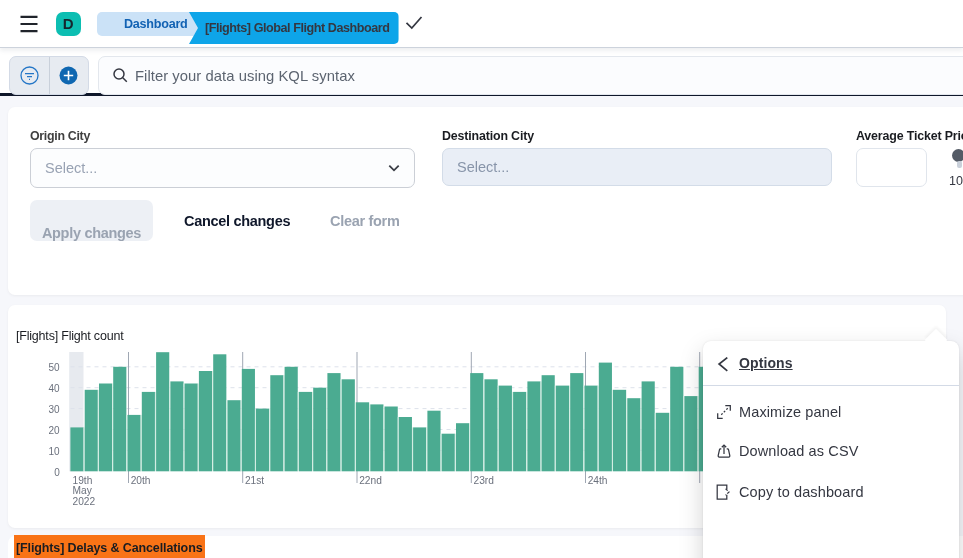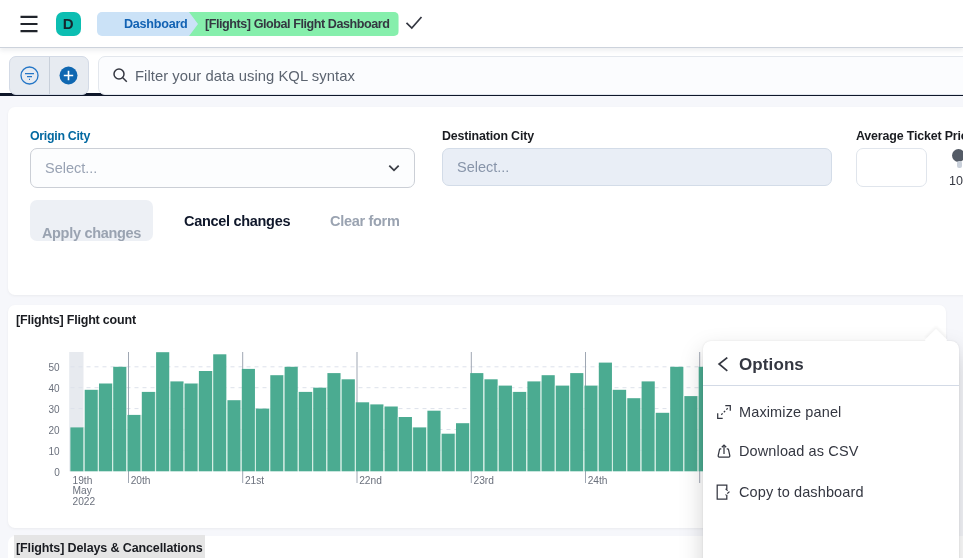--- a/index.html
+++ b/index.html
@@ -10,21 +10,21 @@
 <div class="abs" style="left:0;top:0;width:963px;height:48px;background:#fff;border-bottom:1px solid #CDD3DC;box-shadow:0 3px 4px rgba(100,110,130,0.10);z-index:5;">
   <div class="abs" style="left:19px;top:14px;"><svg width="20" height="20" viewBox="0 0 20 20">
         <g stroke="#20242b" stroke-width="2.2">
           <path d="M1.5 2.8h17M1.5 10h17M1.5 17.2h17"></path>
         </g>
       </svg></div>
   <div class="abs" style="left:56px;top:12px;width:24.5px;height:24px;border-radius:7px;background:#0CBEB2;color:#16262e;font-weight:700;font-size:15px;text-align:center;line-height:24px;">D</div>
   <div class="abs" style="left:97px;top:12px;height:24px;background:#CBE2F7;clip-path:polygon(0 0, calc(100% - 9px) 0, 100% 50%, calc(100% - 9px) 100%, 0 100%);border-radius:5px 0 0 5px;padding:0 15px 0 17px;display:flex;align-items:center;">
      <span style="font-size:12.6px;font-weight:600;color:#1262b3;letter-spacing:-0.25px;padding-left:10px;">Dashboard</span>
     </div>
-  <div class="abs" style="left:189px;top:12px;height:24px;background:#86efac;clip-path:polygon(0 0, calc(100% - 0px) 0, 100% 100%, 0 100%, 9px 50%);border-radius:0 5px 5px 0;padding:0 9px 0 16px;display:flex;align-items:center;">
+  <div class="abs" style="left:189px;top:12px;height:32px;background:#0ea5e9;clip-path:polygon(0 0, calc(100% - 0px) 0, 100% 100%, 0 100%, 9px 50%);border-radius:0 5px 5px 0;padding:0 9px 0 16px;display:flex;align-items:center;">
      <span style="font-size:12.6px;font-weight:600;color:#343741;letter-spacing:-0.45px;">[Flights] Global Flight Dashboard</span>
     </div>
   <div class="abs" style="left:405px;top:13px;"><svg width="18" height="18" viewBox="0 0 18 18">
         <path d="M1.5 9.8 6.8 15 16.5 4" fill="none" stroke="#343741" stroke-width="1.7"></path>
       </svg></div>
 </div>
 
 <div class="abs" style="left:0;top:48px;width:963px;height:48px;background:#fff;border-bottom:3px solid #0f172a;">
   <div class="abs" style="left:9px;top:8px;width:80px;height:39px;background:#E7EBF1;border:1px solid #D3DAE6;border-radius:7px;display:flex;">
     <div style="flex:1;display:flex;align-items:center;justify-content:center;border-right:1px solid #C9D0DA;">
@@ -45,21 +45,21 @@
         <circle cx="7" cy="7" r="5" fill="none" stroke="#343741" stroke-width="1.5"></circle>
         <path d="m10.8 10.8 4 4" stroke="#343741" stroke-width="1.5"></path>
       </svg>
     <span style="margin-left:6px;font-size:14.8px;color:#5c6470;letter-spacing:0.05px;">Filter your data using KQL syntax</span>
   </div>
 </div>
 
 <div class="abs" style="left:0;top:96px;width:963px;height:462px;background:#F6F7FB;"></div>
 
 <div class="abs" style="left:8px;top:107px;width:965px;height:188px;background:#fff;border-radius:7px;box-shadow:0 1px 3px rgba(0,0,0,0.05);">
-  <div class="abs" style="left:22px;top:22px;font-size:12.4px;font-weight:700;color:#0369a1;letter-spacing:-0.3px;">Origin City</div>
+  <div class="abs" style="left:22px;top:22px;font-size:12.4px;font-weight:700;color:#404040;letter-spacing:-0.3px;">Origin City</div>
   <div class="abs" style="left:22px;top:41px;width:385px;height:40px;background:#FCFDFE;border:1px solid #CBCFD6;border-radius:7px;display:flex;align-items:center;padding:0 12px 0 14px;">
     <span style="font-size:14.5px;color:#98A2B3;flex:1;">Select...</span>
       <svg width="16" height="16" viewBox="0 0 16 16">
         <path d="m3.3 5.6 4.7 4.7 4.7-4.7" fill="none" stroke="#3a3e46" stroke-width="1.8"></path>
       </svg>
   </div>
   <div class="abs" style="left:434px;top:22px;font-size:12.4px;font-weight:700;color:#1a1c21;letter-spacing:-0.15px;">Destination City</div>
   <div class="abs" style="left:434px;top:41px;width:390px;height:38px;background:#E9EEF6;border:1px solid #D3DCE8;border-radius:7px;display:flex;align-items:center;padding:0 12px 0 14px;">
     <span style="font-size:14.5px;color:#8794a9;">Select...</span>
   </div>
@@ -188,33 +188,33 @@
       <text x="51.7" y="66.1" text-anchor="end" font-size="10" fill="#6b717d">50</text>
 <text x="64.5" y="178.8" font-size="10.2" fill="#6b717d">19th</text>
       <text x="64.5" y="189.2" font-size="10.2" fill="#6b717d">May</text>
       <text x="64.5" y="199.6" font-size="10.2" fill="#6b717d">2022</text>
       <text x="122.7" y="178.8" font-size="10.2" fill="#6b717d">20th</text>
       <text x="236.9" y="178.8" font-size="10.2" fill="#6b717d">21st</text>
       <text x="351.2" y="178.8" font-size="10.2" fill="#6b717d">22nd</text>
       <text x="465.5" y="178.8" font-size="10.2" fill="#6b717d">23rd</text>
       <text x="579.7" y="178.8" font-size="10.2" fill="#6b717d">24th</text>
 </svg>
-  <div class="abs" style="left:8px;top:8px;font-size:12.5px;font-weight:700;color:#1a1c21;letter-spacing:-0.2px;">[Flights] Flight count</div>
+  <div class="abs" style="left:8px;top:24px;font-size:12.5px;font-weight:400;color:#1a1c21;letter-spacing:-0.2px;">[Flights] Flight count</div>
 </div>
 
 <div class="abs" style="left:8px;top:536px;width:965px;height:30px;background:#fff;border-radius:7px 7px 0 0;">
-  <div class="abs" style="left:6px;top:-1px;padding:3px 3px 3px 2px;background:#e5e5e5;"><span style="font-size:12.5px;font-weight:700;color:#1a1c21;letter-spacing:-0.12px;">[Flights] Delays &amp; Cancellations</span></div>
+  <div class="abs" style="left:6px;top:-1px;padding:3px 3px 3px 2px;background:#f97316;"><span style="font-size:12.5px;font-weight:700;color:#1a1c21;letter-spacing:-0.12px;">[Flights] Delays &amp; Cancellations</span></div>
 </div>
 
 <div class="abs" style="left:703px;top:341px;width:256px;height:240px;background:#fff;border-radius:8px;box-shadow:0 10px 24px rgba(0,0,0,0.18), 0 0 2px rgba(0,0,0,0.1);">
   <div class="abs" style="left:225px;top:-9px;width:16px;height:16px;background:#fff;transform:rotate(45deg);box-shadow:-2px -2px 3px rgba(0,0,0,0.04);"></div>
   <div class="abs" style="left:14px;top:16px;width:16px;height:16px;"><svg width="16" height="16" viewBox="0 0 16 16">
         <path d="M10.3 0.6 2.1 7l8.2 6.8" fill="none" stroke="#343741" stroke-width="1.7"></path>
       </svg></div>
-  <div class="abs" style="left:36px;top:14px;font-size:17px;font-weight:700;color:#343741;letter-spacing:0.1px;">Options</div>
+  <div class="abs" style="left:36px;top:14px;font-size:14px;font-weight:700;color:#343741;text-decoration:underline;letter-spacing:0.1px;">Options</div>
   <div class="abs" style="left:0;top:44px;width:256px;border-top:1px solid #D3DAE6;"></div>
   <div style="position:absolute;left:13px;top:59px;height:20px;display:flex;align-items:flex-end;">
       <span style="width:16px;height:16px;margin-right:7px;display:inline-flex;">
         <svg width="16" height="16" viewBox="0 0 16 16">
           <g fill="none" stroke="#343741" stroke-width="1.25">
             <path d="M9.3 1.7h5v5"></path>
             <path d="M6.7 14.3h-5v-5"></path>
             <path d="M11.7 4.3 4.3 11.7" stroke-dasharray="1.9 1.7"></path>
           </g>
         </svg>

